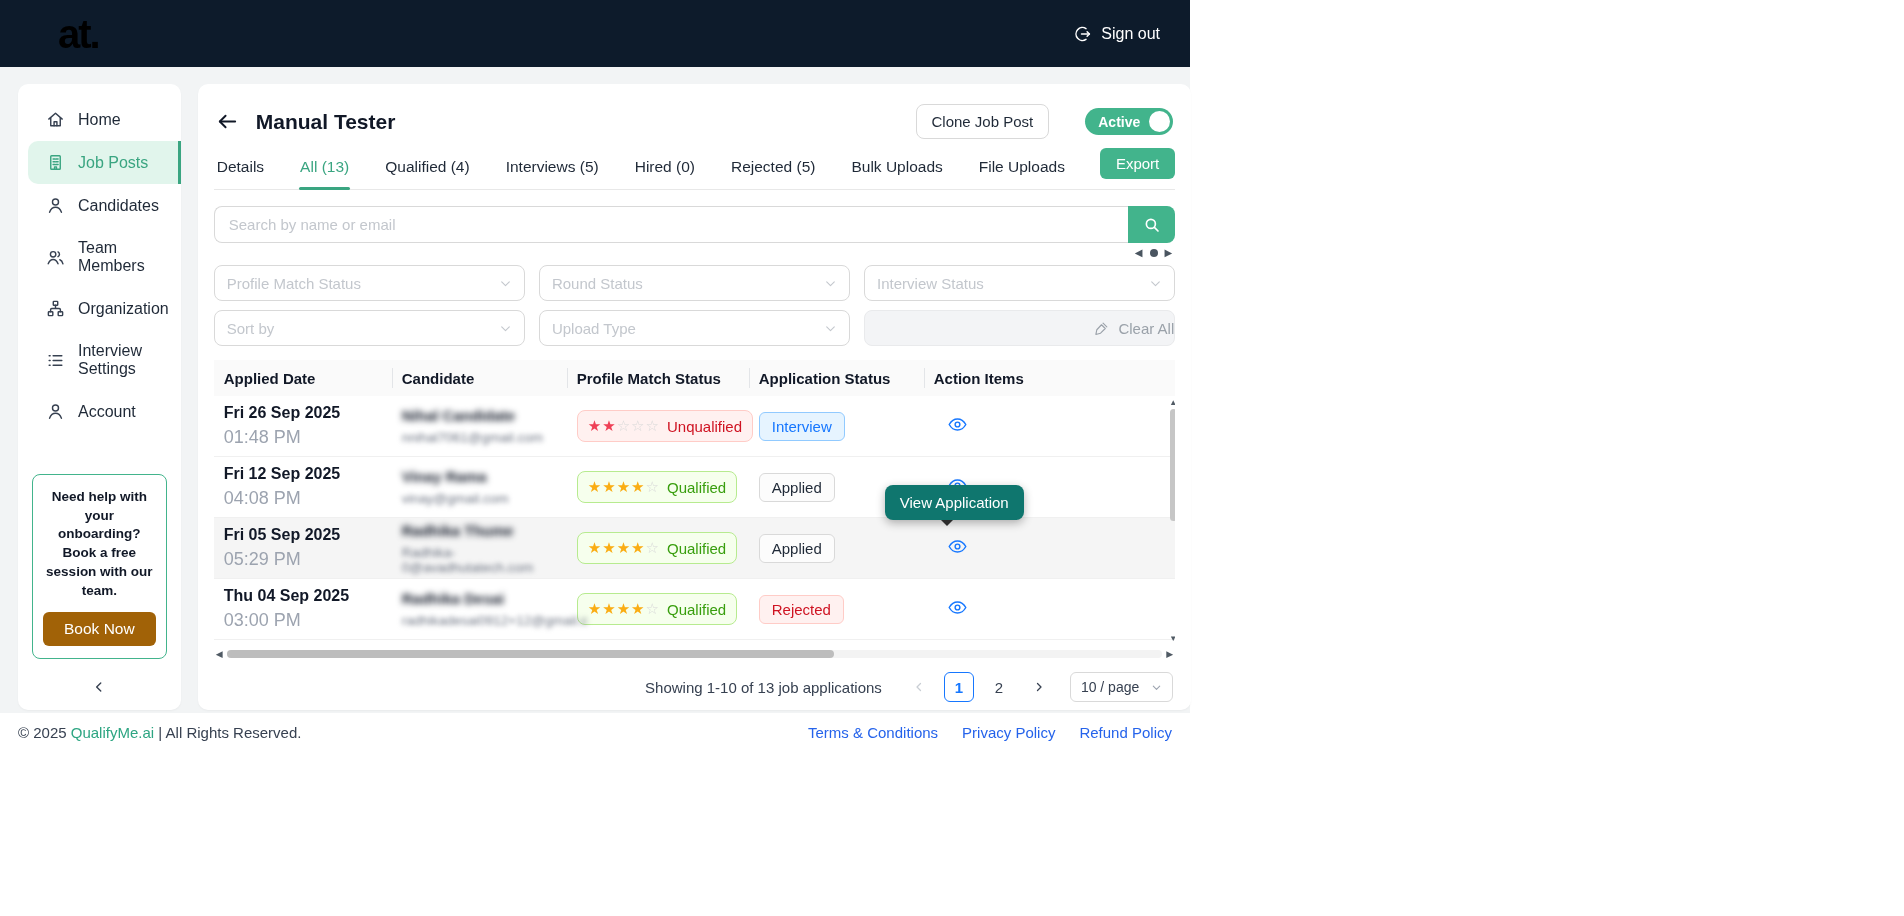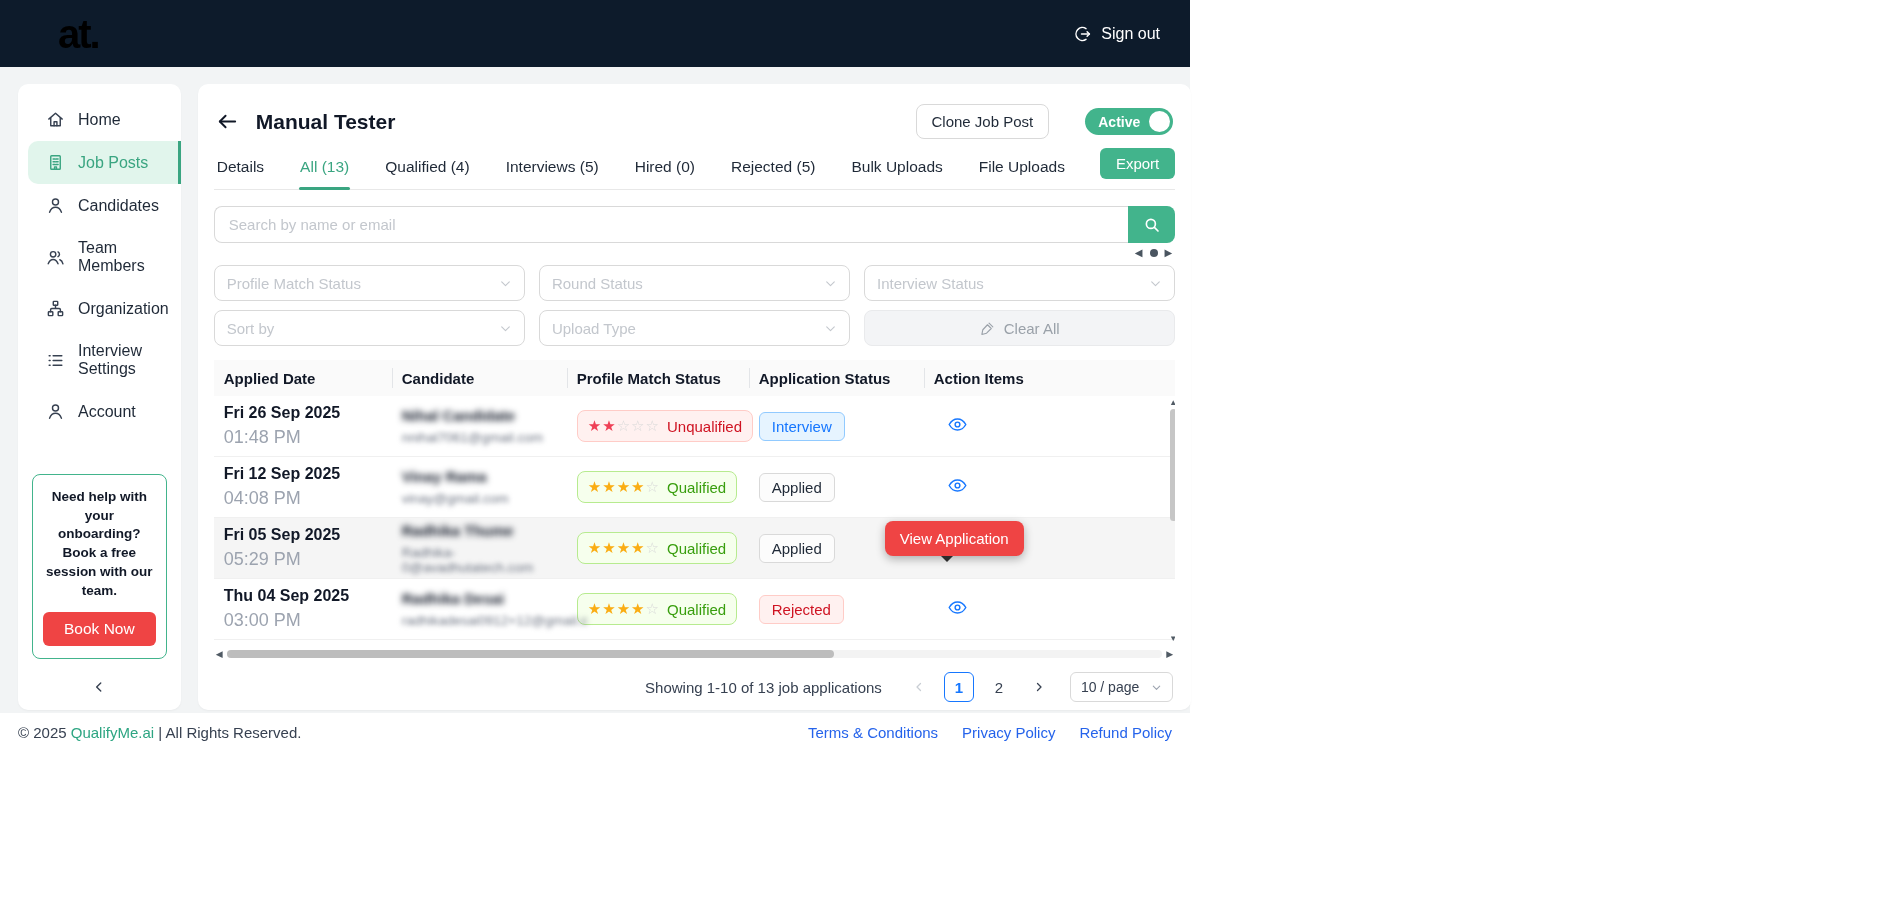--- a/index.html
+++ b/index.html
@@ -17,21 +17,21 @@
 
   
   .sidebar { width:206px; height:626px; background:#fff; border-radius:10px; box-shadow:0 1px 2px rgba(0,0,0,.04); display:flex; flex-direction:column; padding:14px 0 8px; }
   .menu-item { display:flex; align-items:center; gap:13px; padding:12px 12px 12px 28px; font-size:16px; color:#1f2937; cursor:pointer; }
   .menu-item svg { width:19px; height:19px; stroke:#374151; flex:0 0 auto; }
   .menu-item.active { background:#e1f5ec; color:#3aa581; border-radius:10px 0 0 10px; margin-left:10px; padding-left:18px; border-right:3px solid #3aa581; }
   .menu-item.active svg { stroke:#3aa581; }
   .sidebar-spacer { flex:1; }
   .help-box { margin:0 14px 12px; border:1px solid #42b48c; border-radius:8px; padding:13px 10px 12px; text-align:center; }
   .help-text { font-size:13.5px; font-weight:700; color:#111827; line-height:1.4; }
-  .book-now { margin-top:11px; width:100%; background:#ef4444; color:#fff; border:none; border-radius:6px; padding:8px 0; font-size:15.5px; cursor:pointer; font-family:inherit; }
+  .book-now { margin-top:11px; width:100%; background:#a16207; color:#fff; border:none; border-radius:6px; padding:8px 0; font-size:15.5px; cursor:pointer; font-family:inherit; }
   .collapse-btn { text-align:center; padding:9px 0 4px; cursor:pointer; }
   .collapse-btn svg { width:14px; height:14px; stroke:#374151; }
 
   
   .content-card { flex:1; height:626px; background:#fff; border-radius:10px; box-shadow:0 1px 2px rgba(0,0,0,.04); padding:14px 16px 0; position:relative; }
 
   .title-row { display:flex; align-items:center; gap:17px; padding:6px 2px 2px; }
   .back-arrow { cursor:pointer; display:flex; }
   .back-arrow svg { width:23px; height:23px; stroke:#111827; }
   .page-title { font-size:21px; font-weight:700; color:#111827; }
@@ -53,21 +53,21 @@
   .search-btn { width:47px; height:37px; background:#42b48c; border:none; border-radius:0 8px 8px 0; display:flex; align-items:center; justify-content:center; cursor:pointer; }
   .search-btn svg { width:18px; height:18px; stroke:#fff; }
 
   .carousel-ctrl { display:flex; justify-content:flex-end; align-items:center; gap:7px; margin:5px 3px 1px; color:#4a5560; }
   .tri { font-size:10px; line-height:1; cursor:pointer; }
   .dot { width:8px; height:8px; border-radius:50%; background:#4a5560; cursor:pointer; }
 
   .filters { display:grid; grid-template-columns:1fr 1fr 1fr; gap:9px 14px; margin-top:7px; }
   .select { height:36px; background:#fff; border:1px solid #d9d9d9; border-radius:8px; display:flex; align-items:center; justify-content:space-between; padding:0 12px; font-size:15px; color:#c3c7cd; cursor:pointer; }
   .select svg { width:13px; height:13px; stroke:#c3c7cd; }
-  .clear-btn { height:36px; background:#f3f4f6; border:1px solid #e9eaec; border-radius:8px; display:flex; align-items:center; justify-content:center; gap:9px; font-size:15px; color:#9aa1a9; cursor:pointer; font-family:inherit; }
+  .clear-btn { height:36px; background:#f3f4f6; border:1px solid #e9eaec; border-radius:8px; display:flex; align-items:center; justify-content:flex-end; gap:9px; font-size:15px; color:#9aa1a9; cursor:pointer; font-family:inherit; }
   .clear-btn svg { width:15px; height:15px; stroke:#9aa1a9; }
 
   
   .table-wrap { margin-top:14px; }
   .thead { display:flex; background:#fafafa; height:36px; align-items:center; }
   .th { font-weight:700; font-size:15px; color:#111827; padding-left:10px; position:relative; height:100%; display:flex; align-items:center; }
   .th + .th::before { content:""; position:absolute; left:0; top:8px; bottom:8px; width:1px; background:#e3e5e8; }
   .tbody { position:relative; height:249px; overflow:hidden; }
   .trow { display:flex; align-items:center; height:61px; border-bottom:1px solid #f0f0f0; }
   .trow.hovered { background:#f5f5f5; }
@@ -95,21 +95,21 @@
   .v-arrow { position:absolute; left:2px; font-size:8px; color:#505a64; cursor:pointer; }
   .v-arrow.up { top:2px; } .v-arrow.down { bottom:2px; }
   .v-thumb { position:absolute; left:3px; top:13px; width:7px; height:112px; border-radius:4px; background:#c6c6c6; cursor:pointer; }
   .hscroll { position:relative; height:12px; margin-top:3px; }
   .h-arrow { position:absolute; top:1px; font-size:9px; color:#505a64; cursor:pointer; }
   .h-arrow.left { left:2px; } .h-arrow.right { right:2px; }
   .h-track { position:absolute; left:13px; right:13px; top:2px; height:8px; background:#f3f3f3; border-radius:4px; }
   .h-thumb { position:absolute; left:13px; top:2px; width:607px; height:8px; background:#bdbdbd; border-radius:4px; cursor:pointer; }
 
   
-  .tooltip { position:absolute; left:671px; top:89px; background:#ef4444; color:#fff; font-size:15px; padding:9px 15px; border-radius:8px; box-shadow:0 3px 10px rgba(0,0,0,.3); white-space:nowrap; z-index:5;margin-top:36px; }
+  .tooltip { position:absolute; left:671px; top:89px; background:#0f766e; color:#fff; font-size:15px; padding:9px 15px; border-radius:8px; box-shadow:0 3px 10px rgba(0,0,0,.3); white-space:nowrap; z-index:5; }
   .tooltip::after { content:""; position:absolute; bottom:-6px; left:56px; border:6px solid transparent; border-top-color:#2b2b2b; border-bottom:0; }
 
   
   .pagination { display:flex; align-items:center; justify-content:flex-end; gap:10px; margin-top:12px; padding-right:2px; }
   .pg-summary { font-size:15px; color:#374151; margin-right:12px; }
   .pg-btn { min-width:30px; height:30px; display:flex; align-items:center; justify-content:center; border-radius:6px; font-size:15px; color:#374151; cursor:pointer; background:none; border:none; font-family:inherit; }
   .pg-btn svg { width:12px; height:12px; }
   .pg-btn.prev svg { stroke:#c9ced4; }
   .pg-btn.next svg { stroke:#374151; }
   .pg-btn.page.active { border:1px solid #1677ff; color:#1677ff; font-weight:700; }

